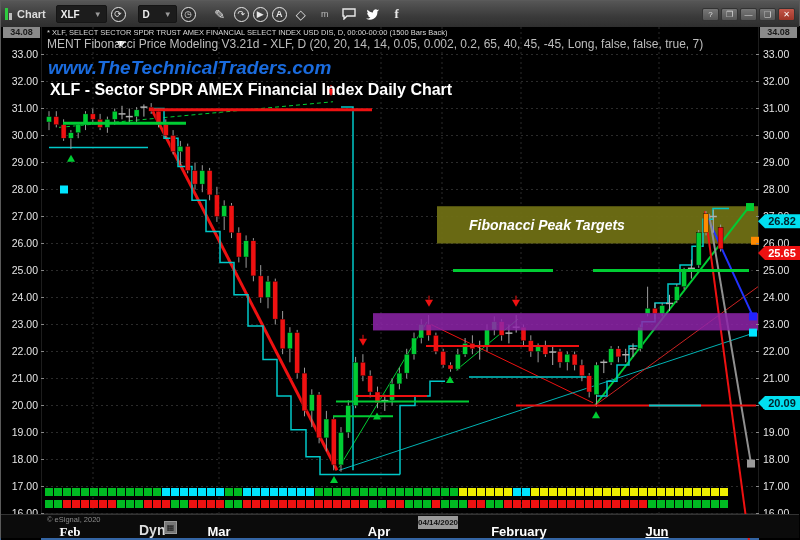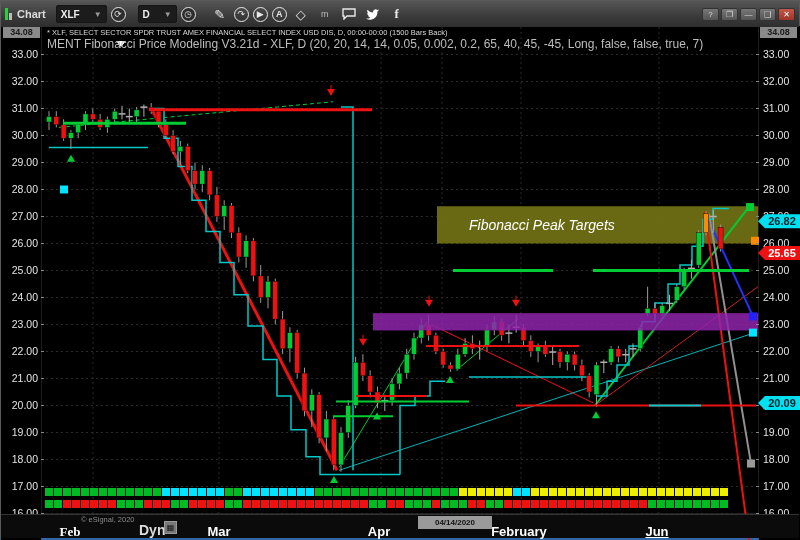--- a/index.html
+++ b/index.html
@@ -29,26 +29,26 @@
   #win-buttons { margin-left:auto; display:flex; gap:2px; }
   .wbtn { width:17px; height:13px; background:linear-gradient(#777,#555); border:1px solid #333;
           color:#ddd; font-size:8px; line-height:11px; text-align:center; border-radius:2px; }
   .wbtn.close { background:linear-gradient(#c4574a,#9e3528); color:#fff; font-weight:bold; }
   
   .ov { position:absolute; z-index:20; white-space:nowrap; }
   #sym-line1 { top:27px; left:46px; color:#d8d8d8; font-size:7.5px; }
   #sym-line2 { top:36px; left:46px; color:#bdbdbd; font-size:12px; }
   #watermark { top:56px; left:47px; color:#1a6bdd; font-size:19px; font-weight:bold; font-style:italic; }
   #chart-title { top:80px; left:49px; color:#fff; font-size:16px; font-weight:bold; }
-  #fib-label { top:216px; left:468px; color:#fff; font-size:14px; font-weight:normal; font-style:italic; z-index:21; }
-  #copyright { top:514px; left:46px; color:#8a8a8a; font-size:7.5px;margin-left:34px; }
+  #fib-label { top:216px; left:468px; color:#fff; font-size:14px; font-weight:bold; font-style:italic; z-index:21; }
+  #copyright { top:514px; left:46px; color:#8a8a8a; font-size:7.5px; }
   #dyn { top:521px; left:138px; color:#ddd; font-size:14px; font-weight:bold; }
   #dyn-ico { top:520px; left:163px; width:13px; height:13px; background:#777; border:1px solid #999;
              color:#111; font-size:8px; text-align:center; line-height:12px; }
-  #date-box { top:515px; left:417px; width:74px; height:13px; background:#9a9a9a; color:#111;
+  #date-box { top:515px; left:417px; width:40px; height:13px; background:#9a9a9a; color:#111;
               font-size:8px; font-weight:bold; text-align:center; line-height:13px; }
   .month { position:absolute; color:#fff; font-size:13px; font-weight:bold; top:523px; z-index:20; transform:translateX(-50%); }
   #bottom-bar { position:absolute; left:0; top:513px; width:100%; height:24px;
                 background:#0b0b0b; border-top:1px solid #333; z-index:10; }
   #chart-svg { position:absolute; top:0; left:0; z-index:5; }
 </style>
 </head>
 <body>
 
 <div id="win">
@@ -586,20 +586,22 @@
       <path d="M757 220.35999999999999 l7 -7 h36 v14 h-36 z" fill="#00e0f0"></path>
       <text x="781" y="224.16" fill="#00222a" font-size="11" font-weight="bold" text-anchor="middle">26.82</text>
       <path d="M757 251.95000000000005 l7 -7 h36 v14 h-36 z" fill="#ee1111"></path>
       <text x="781" y="255.75000000000006" fill="#ffffff" font-size="11" font-weight="bold" text-anchor="middle">25.65</text>
       <path d="M757 402.07 l7 -7 h36 v14 h-36 z" fill="#00e0f0"></path>
       <text x="781" y="405.87" fill="#00222a" font-size="11" font-weight="bold" text-anchor="middle">20.09</text>
     </svg>
 
   <div class="ov" id="sym-line1">* XLF, SELECT SECTOR SPDR TRUST AMEX FINANCIAL SELECT INDEX USD DIS, D, 00:00-00:00 (1500 Bars Back)</div>
   <div class="ov" id="sym-line2">MENT Fibonacci Price Modeling V3.21d - XLF, D (20, 20, 14, 14, 0.05, 0.002, 0.2, 65, 40, 45, -45, Long, false, false, true, 7)</div>
+  <div class="ov" id="watermark">www.TheTechnicalTraders.com</div>
+  <div class="ov" id="chart-title">XLF - Sector SPDR AMEX Financial Index Daily Chart</div>
   <div class="ov" id="fib-label">Fibonacci Peak Targets</div>
 
   <div id="bottom-bar"></div>
   <div class="ov" id="copyright">© eSignal, 2020</div>
   <div class="ov" id="dyn">Dyn</div>
   <div class="ov" id="dyn-ico">▦</div>
   <div class="ov" id="date-box">04/14/2020</div>
   <div id="months">
       <div class="month" style="left: 69px; font-family: Liberation Serif, serif;">Feb</div>
       <div class="month" style="left: 218px;">Mar</div>

